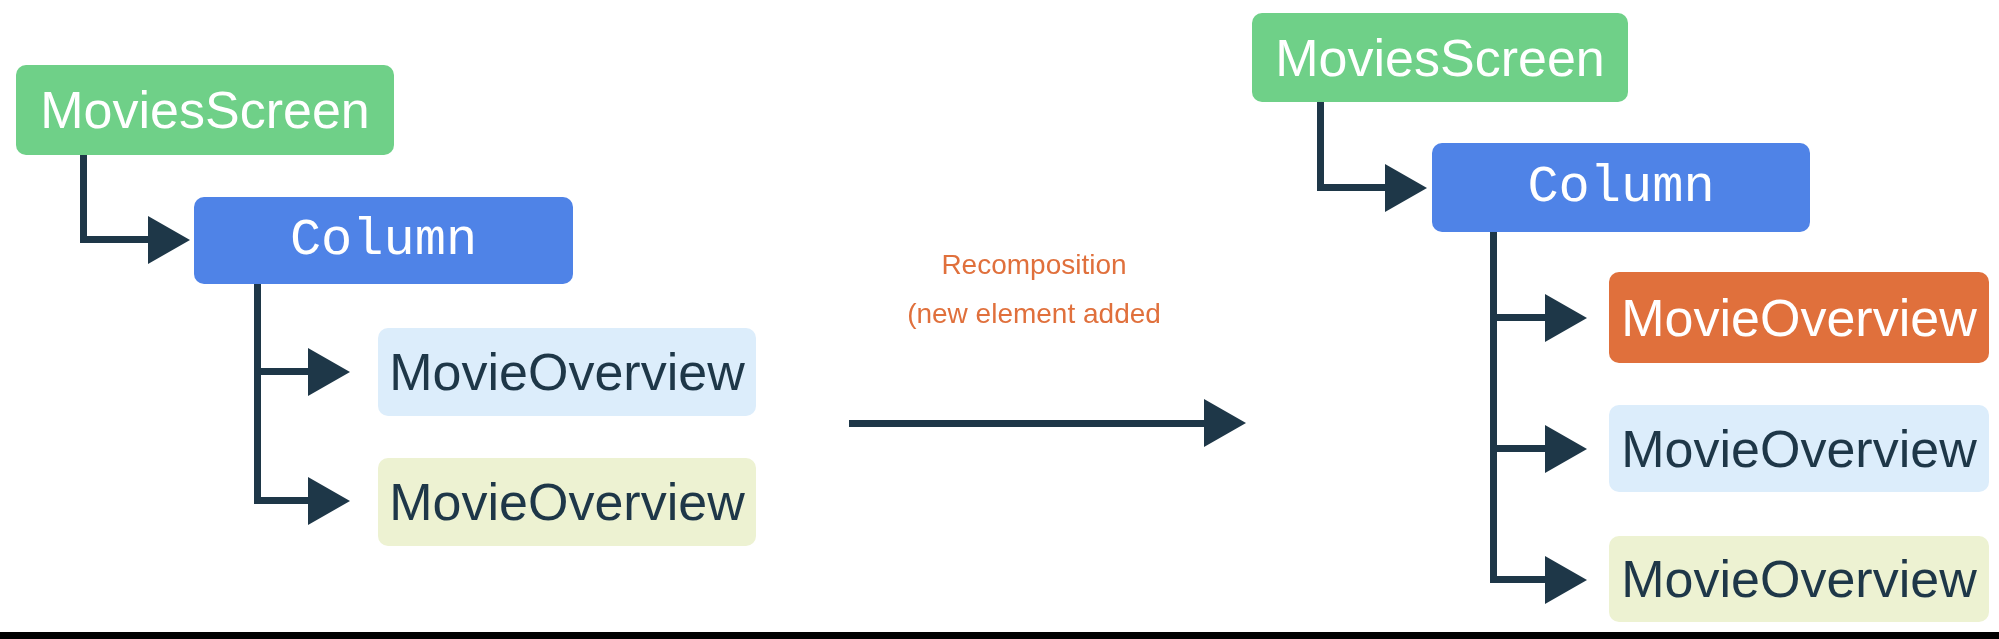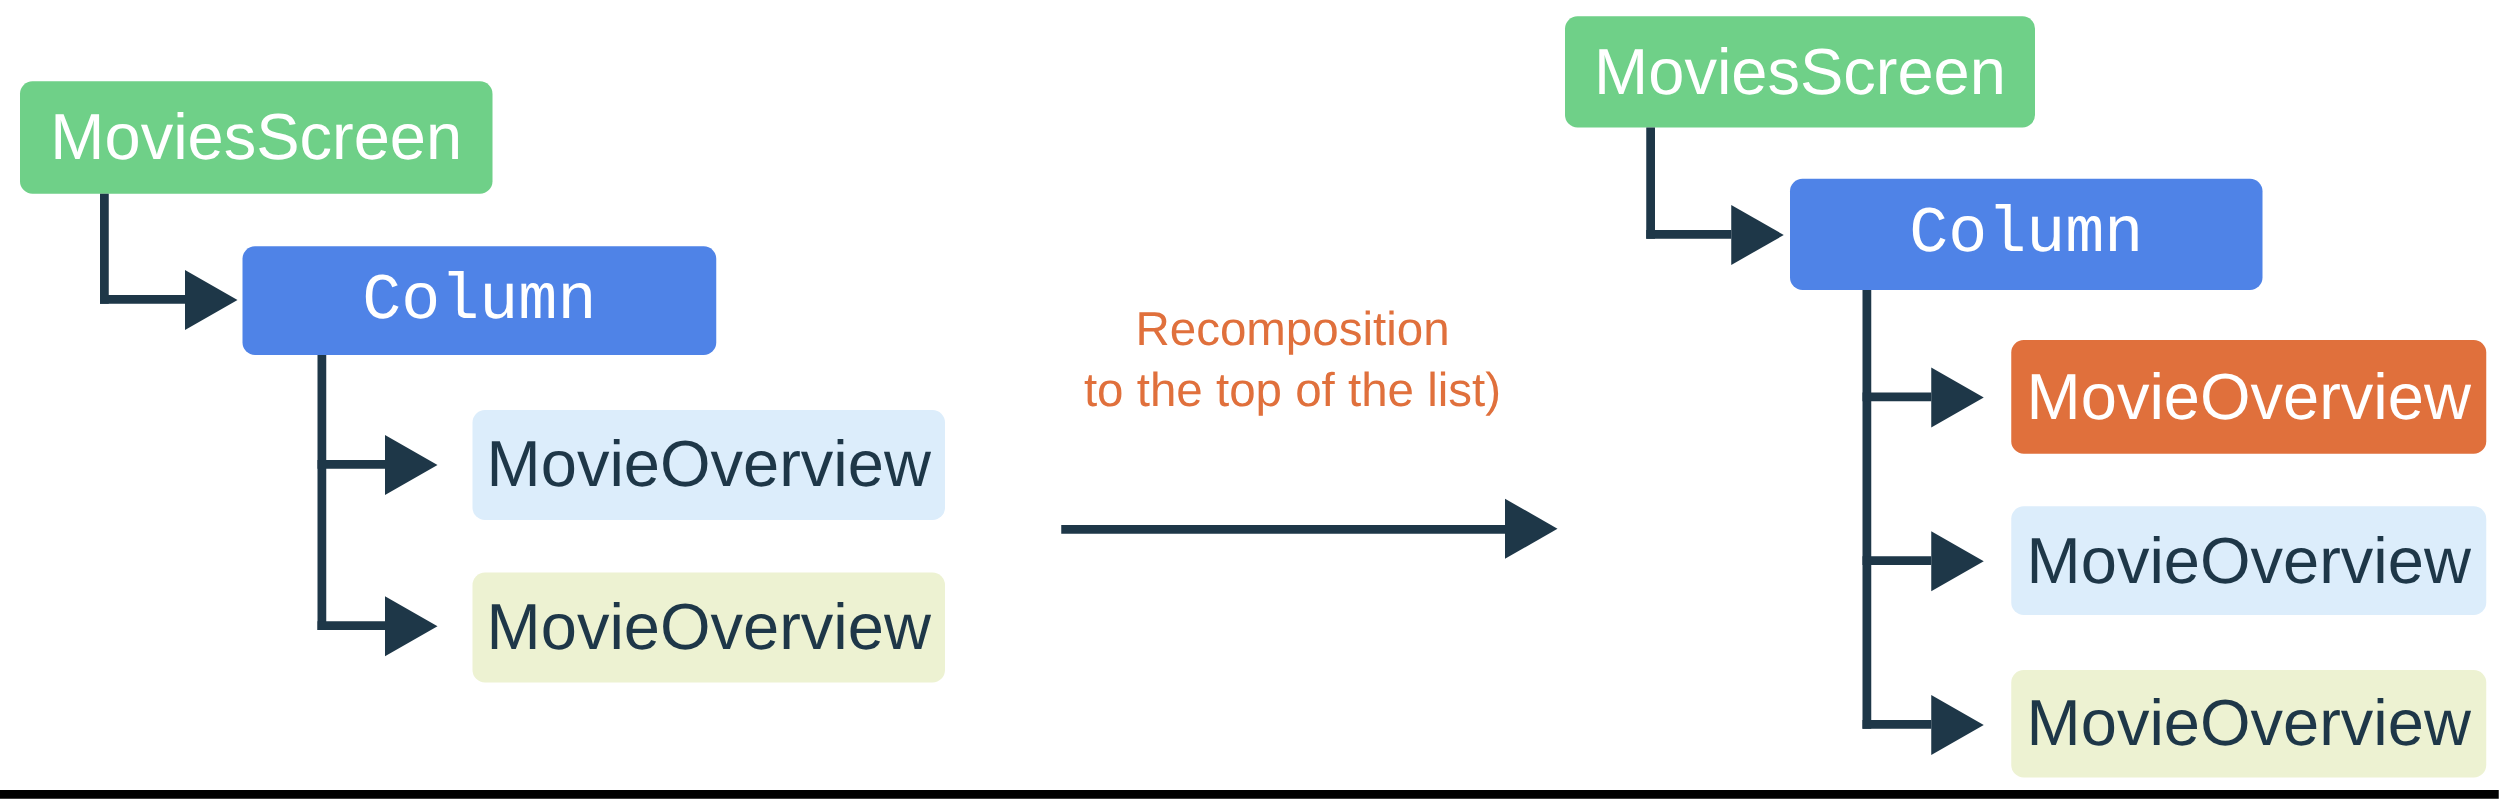--- a/index.html
+++ b/index.html
@@ -42,21 +42,21 @@
     border-top:24px solid transparent;
     border-bottom:24px solid transparent;
     border-left:42px solid var(--dark);
   }
 
   
   .annotation{
     position:absolute;left:824px;top:240px;width:420px;
     text-align:center;
     color:var(--orange);
-    font-size:38px;line-height:49px;
+    font-size:28px;line-height:49px;
   }
 
   .bottom-rule{position:absolute;left:0;top:632px;width:1999px;height:7px;background:#000000;}
 </style>
 </head>
 <body>
 
 <div class="stage">
 
   <div class="node green" style="left:16px;top:65px;width:378px;height:90px">MoviesScreen</div>
@@ -72,21 +72,21 @@
   <div class="hline" style="left:254px;top:368px;width:54px"></div>
   <div class="tri" style="left:308px;top:348px"></div>
   <div class="node light-blue" style="left:378px;top:328px;width:378px;height:88px">MovieOverview</div>
 
   <div class="hline" style="left:254px;top:497px;width:54px"></div>
   <div class="tri" style="left:308px;top:477px"></div>
   <div class="node light-yellow" style="left:378px;top:458px;width:378px;height:88px">MovieOverview</div>
 
   <div class="annotation">
     <div>Recomposition</div>
-    <div>to the top of the list)</div>
+    <div>(new element added</div>
   </div>
   <div class="hline" style="left:849px;top:420px;width:355px"></div>
   <div class="tri" style="left:1204px;top:399px"></div>
 
   <div class="node green" style="left:1252px;top:13px;width:376px;height:89px">MoviesScreen</div>
 
   <div class="vline" style="left:1317px;top:102px;height:89px"></div>
   <div class="hline" style="left:1317px;top:184px;width:68px"></div>
   <div class="tri" style="left:1385px;top:164px"></div>
 

